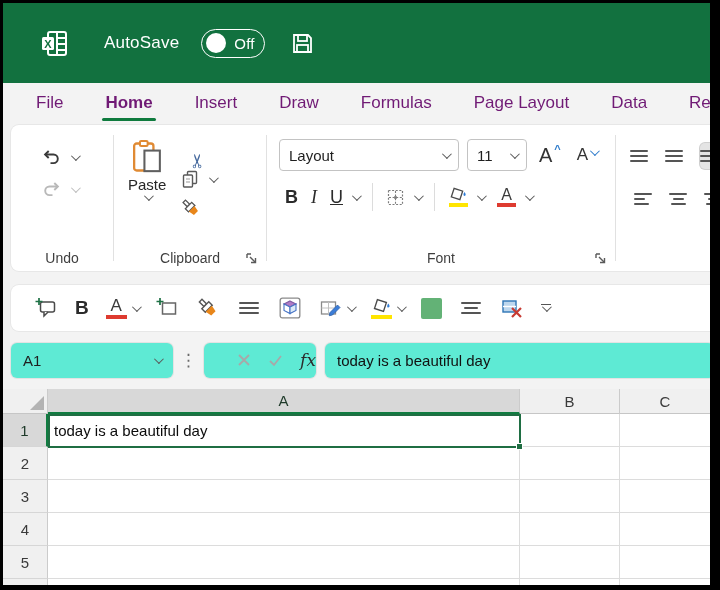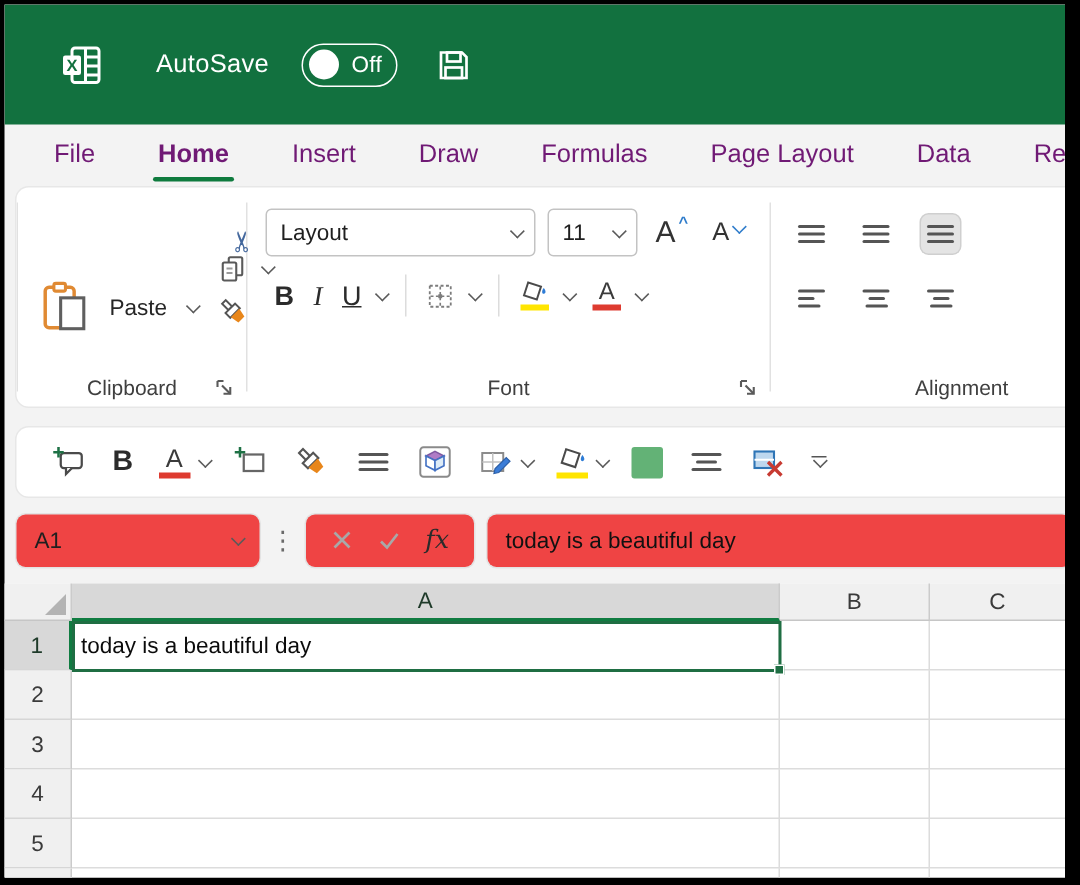--- a/index.html
+++ b/index.html
@@ -45,21 +45,21 @@
           display:inline-block; flex:none; }
   .chev.light { border-color:#bdbdbd; }
 
   
   .g-undo { width:102px; }
   .undo-col { padding:22px 0 0 30px; display:flex; flex-direction:column; gap:12px; }
   .icon-row { display:flex; align-items:center; gap:9px; }
 
   
   .g-clip { width:152px; display:flex; padding:14px 0 0 14px; gap:14px; }
-  .paste-btn { display:flex; flex-direction:row; align-items:center; gap:13px;
+  .paste-btn { display:flex; flex-direction:column; align-items:center; gap:1px;
                cursor:default; }
   .paste-btn .lbl { font-size:15px; color:#262626; }
   .clip-col { display:flex; flex-direction:column; gap:8px; padding-top:2px; }
 
   
   .g-font { width:348px; padding:14px 0 0 12px; }
   .font-row1 { display:flex; align-items:center; gap:8px; }
   .combo { height:32px; background:#fff; border:1px solid #c3c3c3; border-radius:4px;
            display:flex; align-items:center; padding:0 9px; font-size:15px;
            color:#1f1f1f; }
@@ -95,26 +95,26 @@
               align-items:center; padding:0 0 0 24px; gap:17px; flex:none; }
   .tb-btn { display:flex; align-items:center; gap:5px; cursor:default; }
   .tb-letter { font-size:19px; font-weight:bold; color:#2b2b2b; }
   .swatch { width:21px; height:21px; background:#63B276; border-radius:2px; }
   .overflow-icon { display:flex; flex-direction:column; align-items:center; gap:2px; }
   .overflow-icon .bar { width:10px; height:1.8px; background:#555; }
 
   
   .formulabar { height:58px; display:flex; align-items:center; padding-left:8px;
                 flex:none; }
-  .fx-box { background:#ef4444; border-radius:6px; box-shadow:0 0 0 1px #e3e3e3;
+  .fx-box { background:#5eead4; border-radius:6px; box-shadow:0 0 0 1px #e3e3e3;
             height:35px; display:flex; align-items:center; }
   .name-box { width:162px; justify-content:space-between; padding:0 12px;
               font-size:15px; color:#1f1f1f; }
   .dots { color:#6a6a6a; font-size:17px; margin:0 7px; letter-spacing:0; }
-  .fn-group { width:112px; justify-content:center; gap:17px; margin-right:9px; }
+  .fn-group { width:112px; justify-content:flex-end; gap:17px; margin-right:9px; }
   .fx-label { font-family:"DejaVu Serif", serif; font-style:italic; font-size:17px;
               color:#2b2b2b; }
   .formula-input { flex:1 1 auto; margin-right:-4px; padding:0 12px; font-size:15px;
                    color:#111; justify-content:flex-start; }
 
   
   .grid { flex:1 1 auto; background:#fff; position:relative; }
   .col-headers { height:25px; display:flex; }
   .hdr { background:#f0f0f0; border-right:1px solid #cbcbcb; border-bottom:1px solid #c6c6c6;
          display:flex; align-items:center; justify-content:center; font-size:15px;
@@ -175,20 +175,39 @@
     <span class="menu-item">Draw</span>
     <span class="menu-item">Formulas</span>
     <span class="menu-item">Page Layout</span>
     <span class="menu-item">Data</span>
     <span class="menu-item">Review</span>
   </div>
 
   <div class="ribbon-wrap">
     <div class="ribbon-card">
 
+      <div class="group g-undo">
+        <div class="undo-col">
+          <div class="icon-row">
+            <svg width="21" height="20" viewBox="0 0 20 20">
+              <path d="M4 7.5 h8 a4.3 4.3 0 1 1 0 8.6 h-3" fill="none" stroke="#3b3b3b" stroke-width="1.9"></path>
+              <path d="M7.2 4 L3.6 7.5 l3.6 3.5" fill="none" stroke="#3b3b3b" stroke-width="1.9"></path>
+            </svg>
+            <span class="chev"></span>
+          </div>
+          <div class="icon-row">
+            <svg width="21" height="20" viewBox="0 0 20 20">
+              <path d="M16 7.5 h-8 a4.3 4.3 0 1 0 0 8.6 h3" fill="none" stroke="#b9b9b9" stroke-width="1.9"></path>
+              <path d="M12.8 4 L16.4 7.5 l-3.6 3.5" fill="none" stroke="#b9b9b9" stroke-width="1.9"></path>
+            </svg>
+            <span class="chev light"></span>
+          </div>
+        </div>
+        <div class="group-label">Undo</div>
+      </div>
       <div class="vsep"></div>
 
       <div class="group g-clip">
         <div class="paste-btn">
           <svg width="34" height="36" viewBox="0 0 26 28">
             <rect x="3" y="3.5" width="15" height="21" rx="2" fill="#fff" stroke="#E08A33" stroke-width="1.8"></rect>
             <rect x="7.5" y="1.5" width="6" height="4" rx="1" fill="#fff" stroke="#E08A33" stroke-width="1.6"></rect>
             <rect x="11" y="9" width="12" height="16" fill="#fff" stroke="#5f5f5f" stroke-width="1.6"></rect>
           </svg>
           <span class="lbl">Paste</span>

